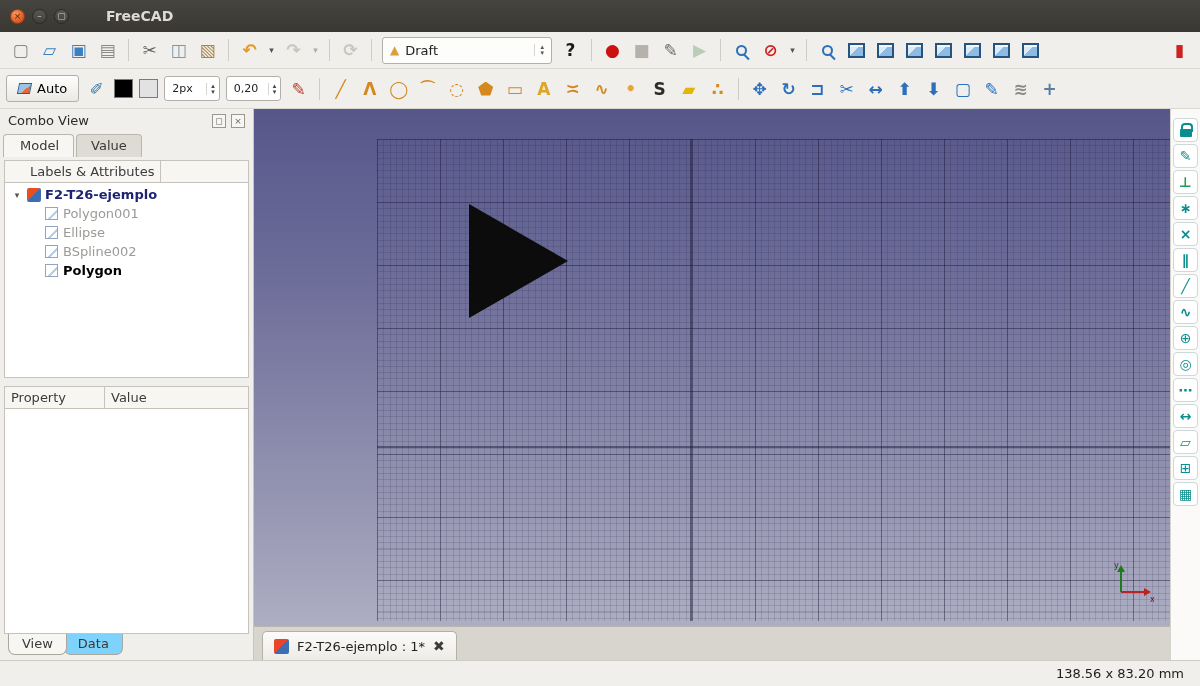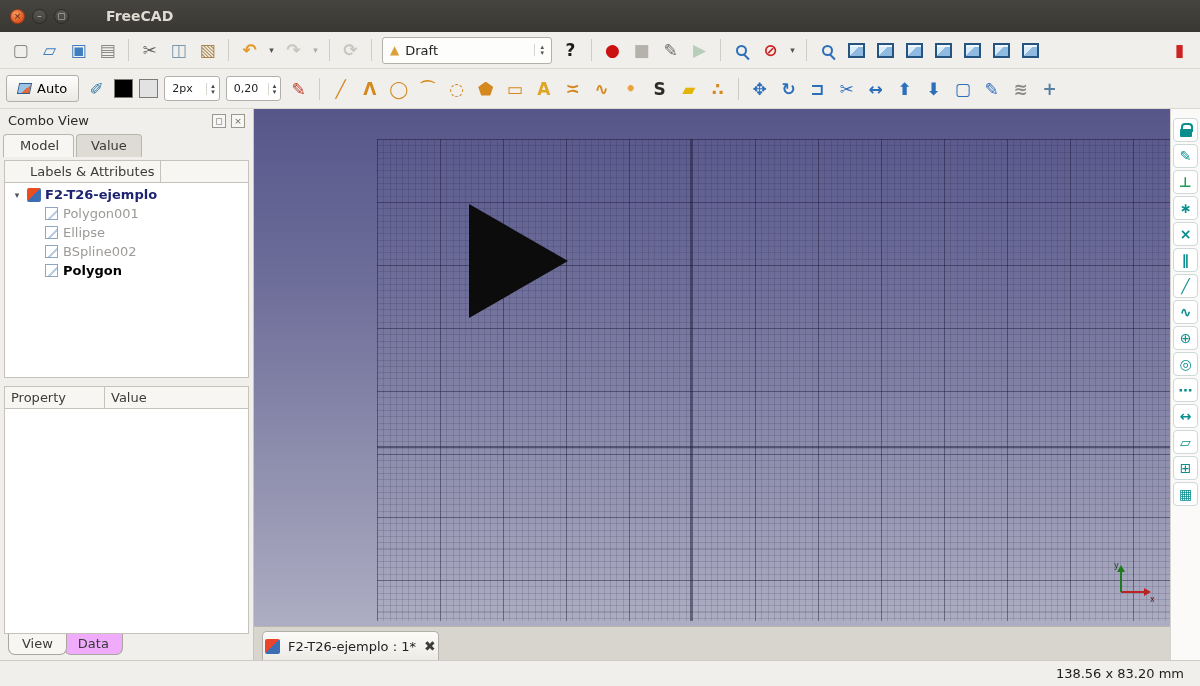--- a/index.html
+++ b/index.html
@@ -84,21 +84,21 @@
   .splitter { height:8px; flex:0 0 auto; }
   .prop-box { margin:0 4px; border:1px solid #c6c3bd; background:#fff; flex:1;
     display:flex; flex-direction:column; min-height:0; }
   .prop-head { display:flex; height:22px; border-bottom:1px solid #c6c3bd; background:#f7f6f3; flex:0 0 auto; }
   .prop-head .ph { padding:0 6px; display:flex; align-items:center; border-right:1px solid #c6c3bd; color:#3c3c3a; }
   .ph.p1 { width:100px; }
   .ph.p2 { flex:1; border-right:none; }
   .prop-body { flex:1; }
   .bottom-tabs { height:26px; display:flex; align-items:flex-start; padding-left:8px; flex:0 0 auto; }
   .btab { padding:2px 13px 3px; border:1px solid #aaa79f; border-top:none; border-radius:0 0 7px 7px;
-    background:#f0abfc; margin-right:-3px; color:#3a3a38; }
+    background:#7dd3fc; margin-right:-3px; color:#3a3a38; }
   .btab.active { background:#f7f6f3; z-index:2; position:relative; }
 
   
   .center { flex:1; display:flex; flex-direction:column; min-width:0; }
   .viewport { flex:1; position:relative; overflow:hidden;
     background:linear-gradient(180deg,#56568a 0%,#6f6f9b 35%,#9090af 70%,#adadc3 100%); }
   .grid { position:absolute; left:123px; top:30px; right:0; bottom:5px;
     background:
       repeating-linear-gradient(to right, rgba(15,15,45,.35) 0 1px, transparent 1px 63px),
       repeating-linear-gradient(to bottom, rgba(15,15,45,.35) 0 1px, transparent 1px 63px),
@@ -106,21 +106,21 @@
       repeating-linear-gradient(to bottom, rgba(15,15,45,.13) 0 1px, transparent 1px 6.3px); }
   .axis-x-line { position:absolute; left:123px; right:0; top:337px; height:2px; background:rgba(25,25,55,.5); }
   .axis-y-line { position:absolute; left:436px; top:30px; bottom:5px; width:2px; background:rgba(25,25,55,.5); }
   .tri-svg { position:absolute; inset:0; width:100%; height:100%; }
   .nav-axis { position:absolute; right:12px; bottom:22px; }
 
   
   .doctab-bar { height:34px; flex:0 0 auto; background:#d8d5cf; border-top:1px solid #b9b6af;
     display:flex; align-items:flex-end; padding-left:8px; }
   .doctab { display:flex; align-items:center; gap:8px; background:linear-gradient(#fcfbf9,#edebe6);
-    border:1px solid #b3b0a9; border-bottom:none; border-radius:5px 5px 0 0; height:29px; padding:0 2px; }
+    border:1px solid #b3b0a9; border-bottom:none; border-radius:5px 5px 0 0; height:29px; padding:0 11px; }
   .fc-logo { width:15px; height:15px; border-radius:2px;
     background:linear-gradient(135deg,#e8452c 0 48%,#3c6eb4 48% 100%); }
   .tab-close { color:#3c3c3a; font-weight:bold; font-size:14px; }
 
   
   .right-bar { width:30px; flex:0 0 auto; background:#fbfaf8; border-left:1px solid #d5d3ce;
     display:flex; flex-direction:column; align-items:center; padding-top:9px; gap:2px; }
   .rbtn { width:25px; height:24px; border:1px solid #cdd8d8; border-radius:4px; background:#ffffff;
     display:inline-flex; align-items:center; justify-content:center; font-size:14px; color:#0b8e8e;
     cursor:default; flex:0 0 auto; }

